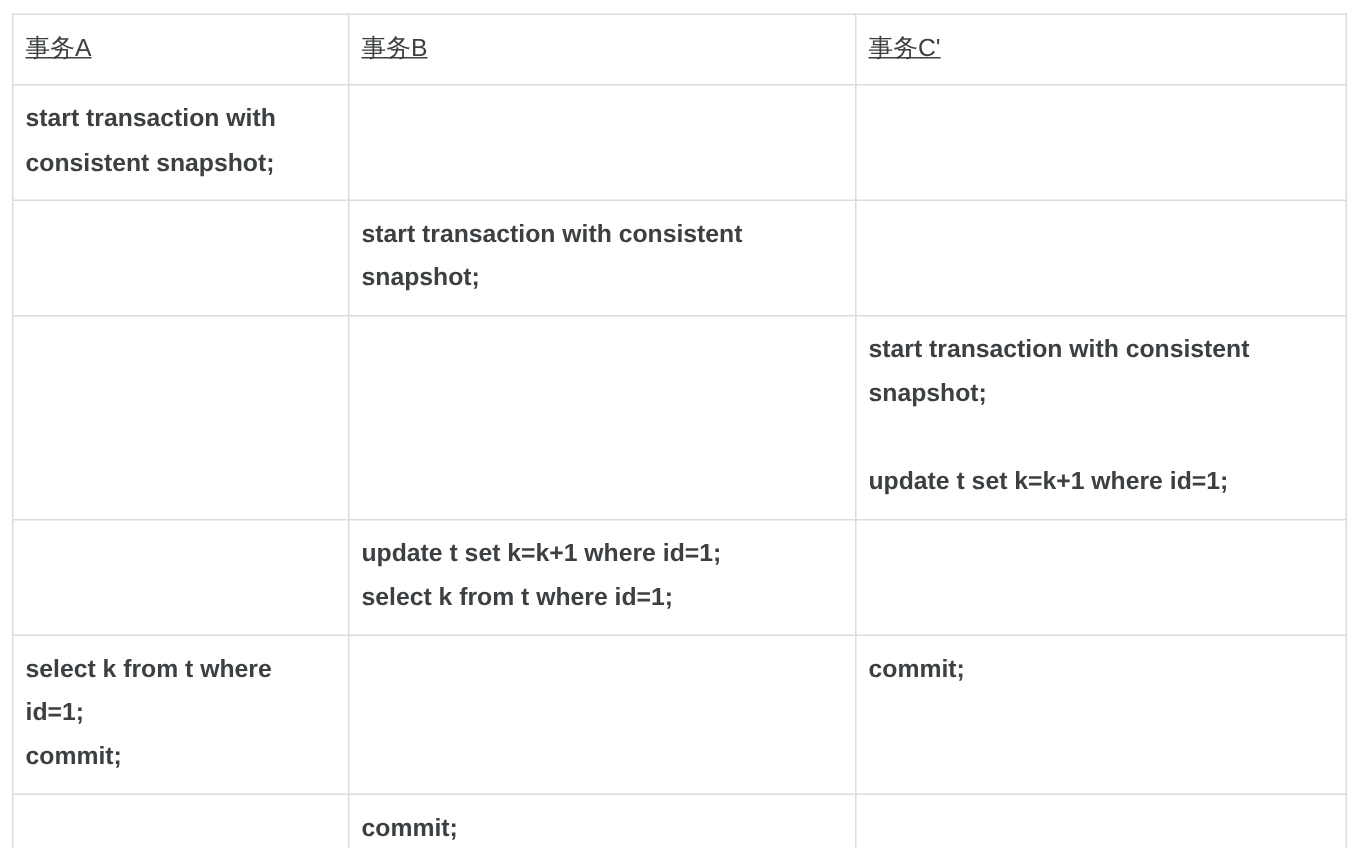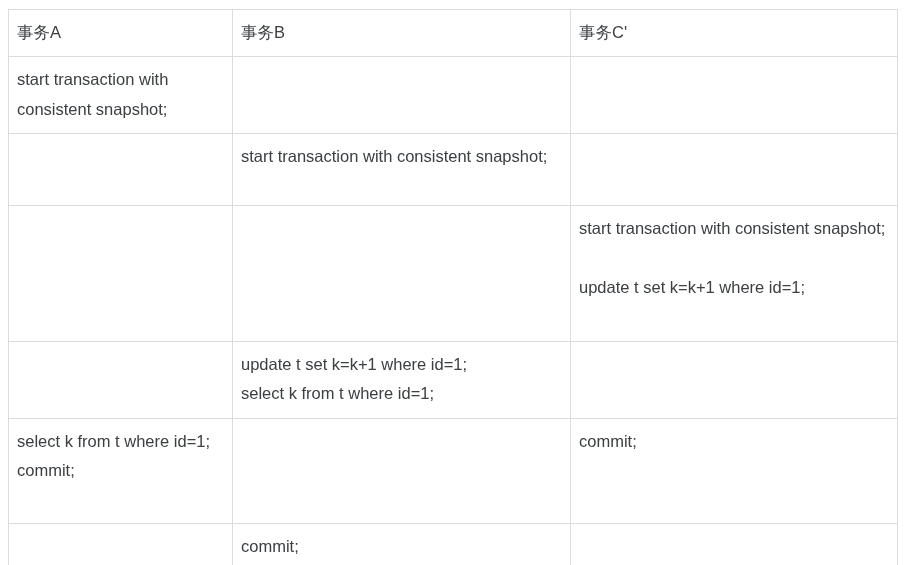--- a/index.html
+++ b/index.html
@@ -32,37 +32,37 @@
   }
 
   table.txn-table td,
   table.txn-table th {
     border: 1px solid #dadce0;
     vertical-align: top;
     text-align: left;
     padding: 8px 8px 9px 8px;
     font-size: 16.5px;
     line-height: 1.78;
-    font-weight: 400;
+    font-weight: 700;
     color: #3c4043;
     word-wrap: break-word;
     overflow-wrap: break-word;
   }
 
   table.txn-table th {
     font-weight: 400;
   }
 
   
   col.col-a { width: 224px; }
   col.col-b { width: 338px; }
   col.col-c { width: 327px; }
 
   
-  tr.row-header   { height: 46px; }
+  tr.row-header   { height: 46px; text-decoration: underline; }
   tr.row-1        { height: 73px; }
   tr.row-2        { height: 72px; }
   tr.row-3        { height: 136px; }
   tr.row-4        { height: 69px; }
   tr.row-5        { height: 105px; }
   tr.row-6        { height: 45px; }
 
   .cell-block {
     margin: 0;
     white-space: pre-line;

